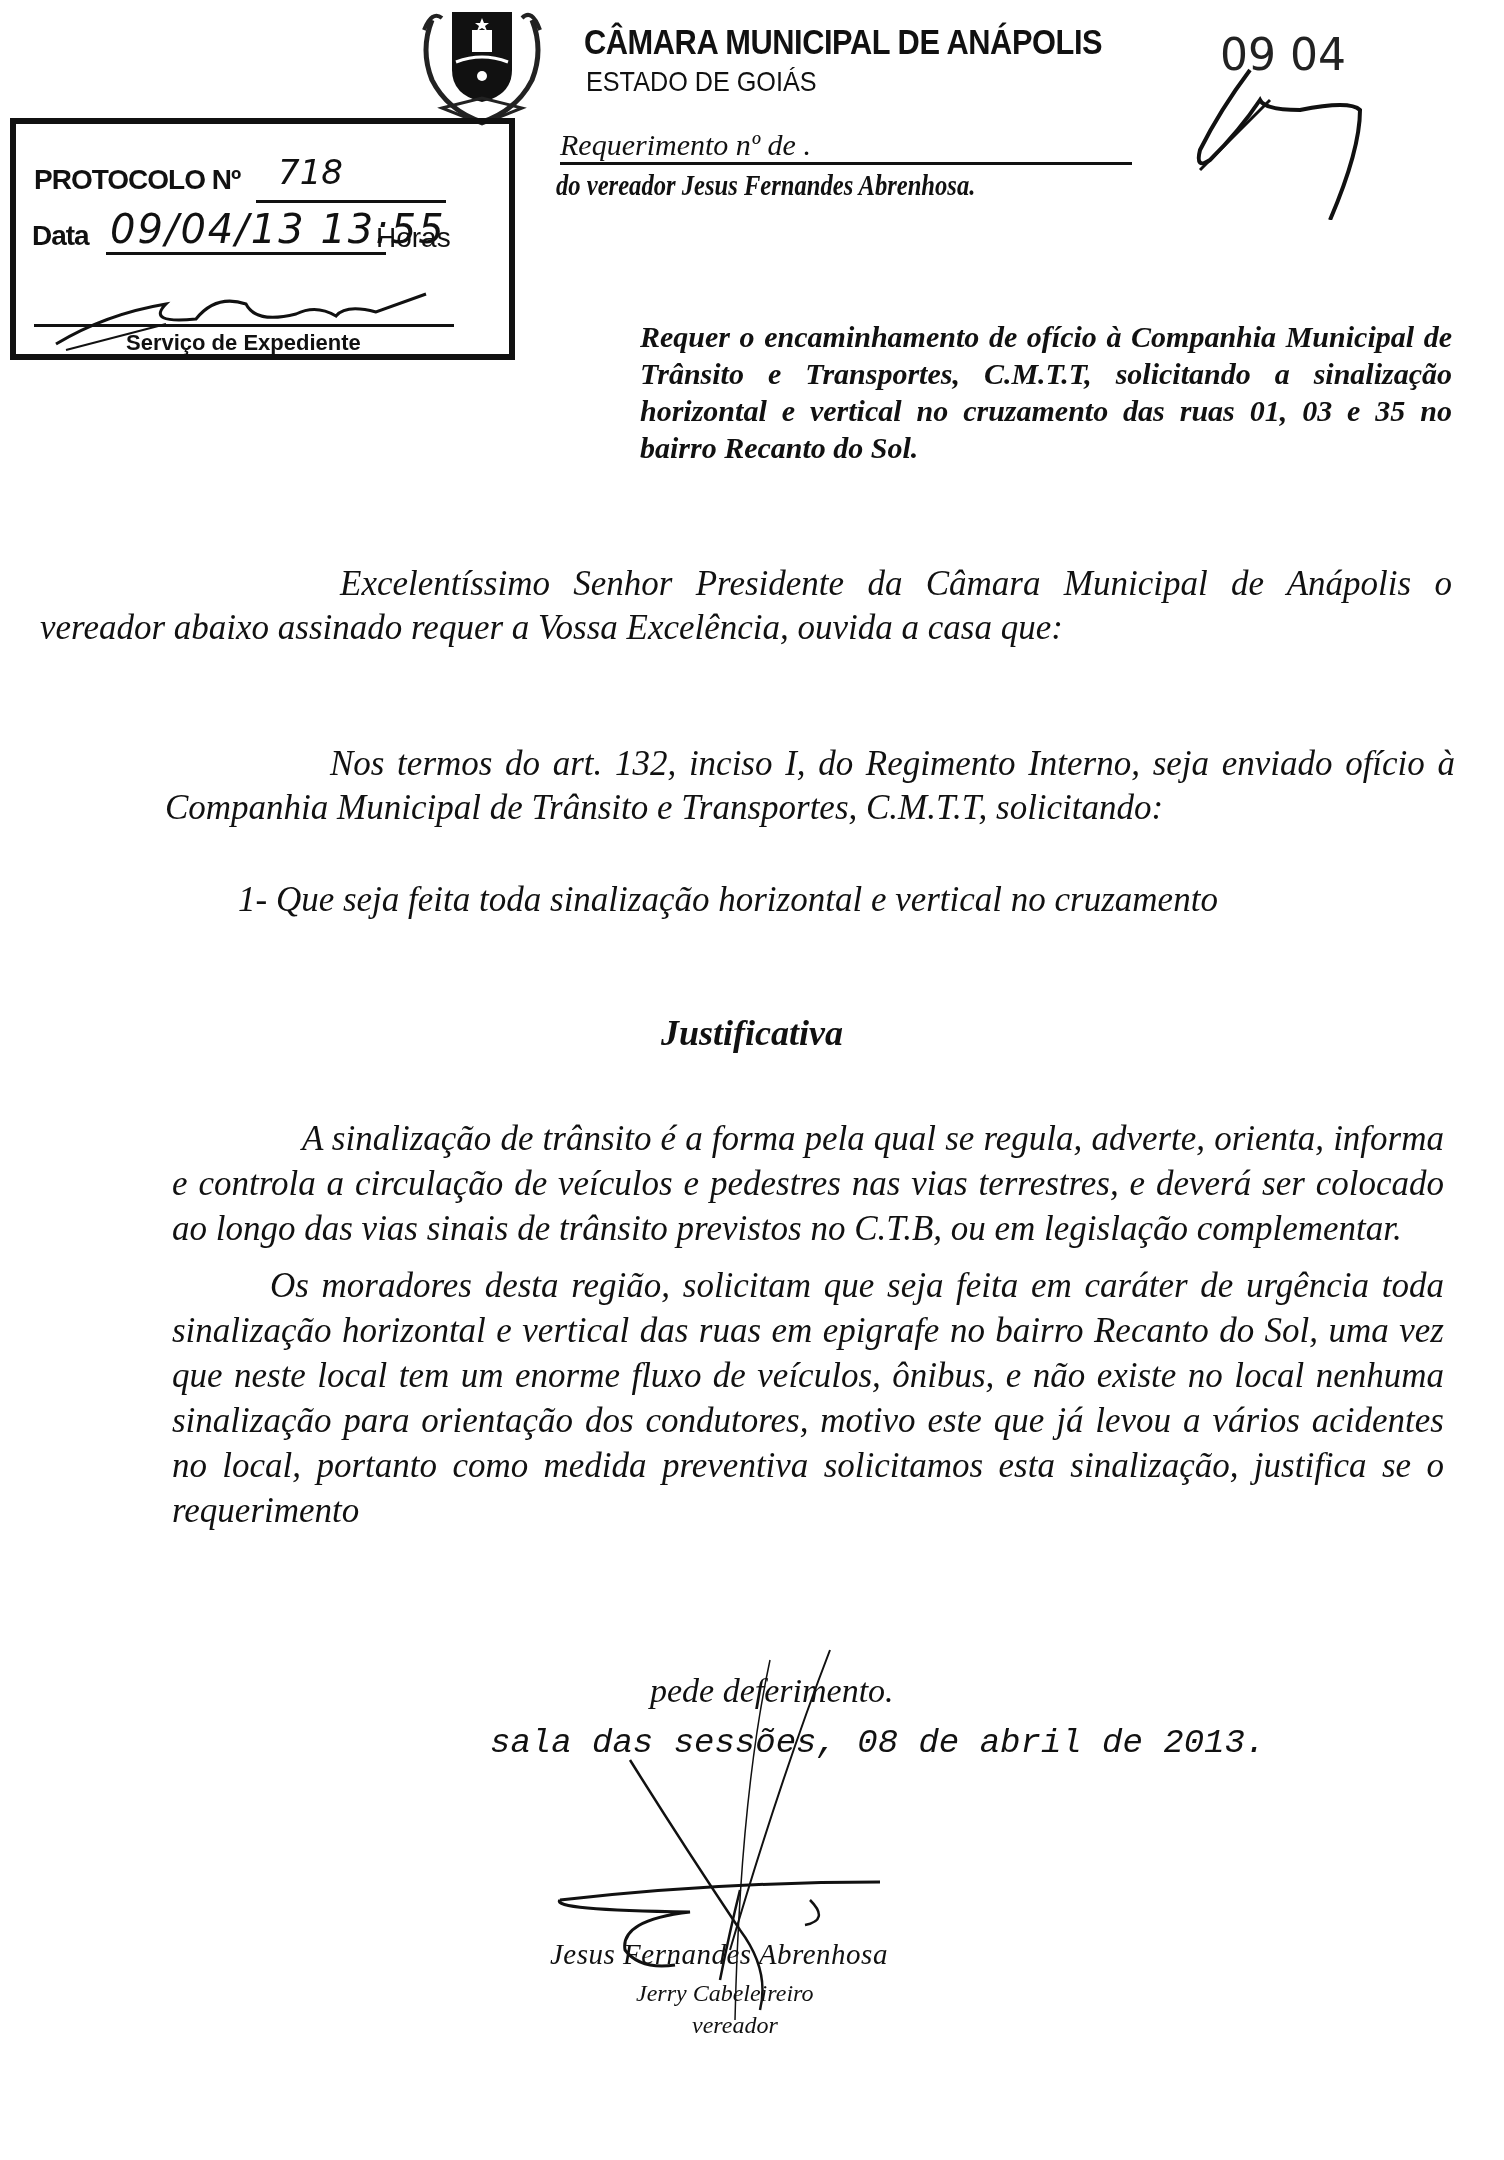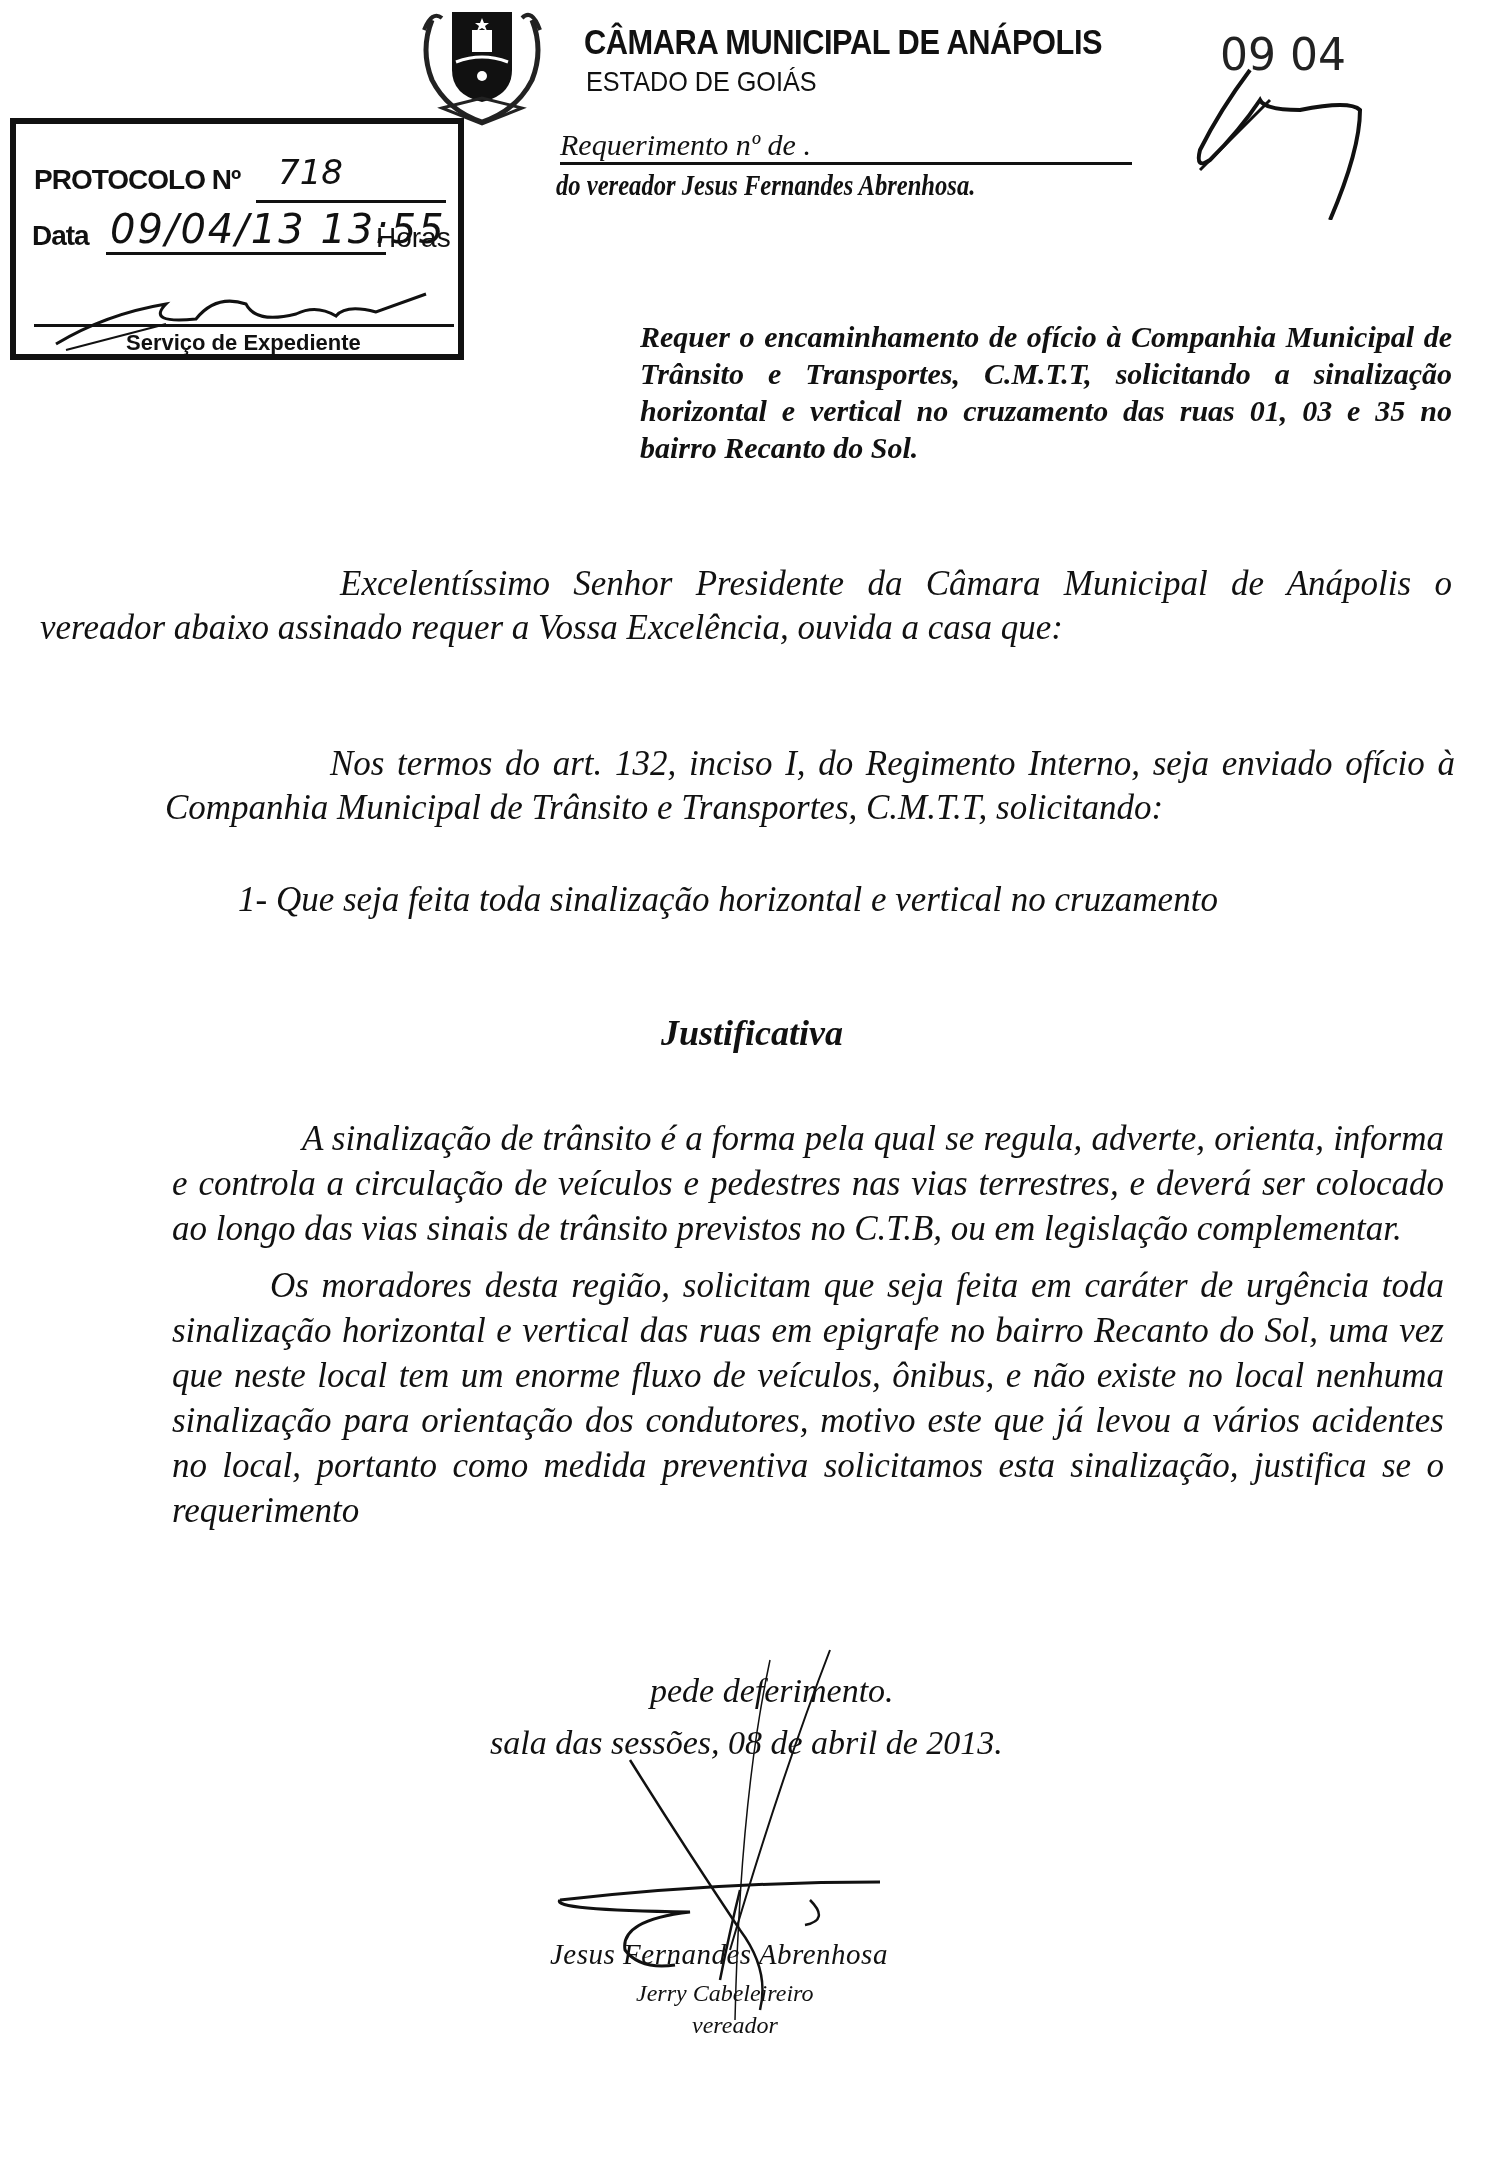--- a/index.html
+++ b/index.html
@@ -7,21 +7,21 @@
   .abs { position: absolute; }
   .serif-i { font-family: "Liberation Serif", "DejaVu Serif", serif; font-style: italic; }
   .sans { font-family: "Liberation Sans", "DejaVu Sans", sans-serif; }
 
   
   #crest { left: 412px; top: 0px; width: 140px; height: 128px; }
   #org-name { left: 584px; top: 22px; font-size: 35px; font-weight: bold; letter-spacing: -0.5px; transform: scaleX(0.88); transform-origin: left top; }
   #org-state { left: 586px; top: 66px; font-size: 28px; transform: scaleX(0.9); transform-origin: left top; }
 
   
-  #stamp { left: 10px; top: 118px; width: 454px; height: 242px; border: 6px solid #111; box-sizing: border-box; }
+  #stamp { left: 10px; top: 118px; width: 505px; height: 242px; border: 6px solid #111; box-sizing: border-box; }
   #stamp-title { left: 18px; top: 40px; font-size: 28px; font-weight: bold; letter-spacing: -1px; }
   #stamp-num-line { left: 240px; top: 76px; width: 190px; border-bottom: 3px solid #111; }
   #stamp-num { left: 262px; top: 28px; font-size: 34px; font-family: "DejaVu Sans", sans-serif; font-style: italic; font-weight: 300; }
   #stamp-date-label { left: 16px; top: 96px; font-size: 28px; font-weight: bold; letter-spacing: -1px; }
   #stamp-date-line { left: 90px; top: 128px; width: 280px; border-bottom: 3px solid #111; }
   #stamp-date { left: 94px; top: 82px; font-size: 40px; font-family: "DejaVu Sans", sans-serif; font-style: italic; letter-spacing: 2px; }
   #stamp-hours { left: 360px; top: 98px; font-size: 28px; }
   #stamp-sign-line { left: 18px; top: 200px; width: 420px; border-bottom: 3px solid #111; }
   #stamp-footer { left: 110px; top: 206px; font-size: 22px; font-weight: bold; }
   #stamp-sig { left: 30px; top: 150px; width: 400px; height: 80px; }
@@ -43,21 +43,21 @@
   #para1 { left: 165px; top: 742px; width: 1290px; text-indent: 165px; }
   #item1 { left: 238px; top: 878px; width: 1120px; text-indent: 0; }
   #item1 .l2 { display: block; padding-left: 0; margin-left: -8px; }
   #justif-title { left: 0; width: 1504px; top: 1012px; font-size: 36px; font-weight: bold; text-align: center; }
   #just-body { left: 160px; top: 1104px; width: 1296px; font-size: 35px; line-height: 45px; text-align: justify; }
   #just-body p { margin: 12px; text-indent: 130px; }
   #just-body p + p { text-indent: 98px; }
 
   
   #closing-1 { left: 650px; top: 1672px; font-size: 34px; }
-  #closing-2 { left: 490px; top: 1724px; font-size: 34px; }
+  #closing-2 { left: 490px; top: 1724px; font-size: 34px; font-family: Liberation Mono, monospace; }
   #sig-graphic { left: 540px; top: 1620px; width: 420px; height: 430px; }
   #sign-name { left: 550px; top: 1938px; font-size: 29px; letter-spacing: 0.5px; }
   #sign-nick { left: 636px; top: 1980px; font-size: 24px; }
   #sign-role { left: 692px; top: 2012px; font-size: 24px; }
 </style>
 </head>
 <body>
 
 <svg id="crest" class="abs" viewBox="0 0 140 128">
   <path d="M20 20 Q8 50 20 80 Q35 110 70 122 Q105 110 120 80 Q132 50 120 20" fill="none" stroke="#222" stroke-width="5"></path>

